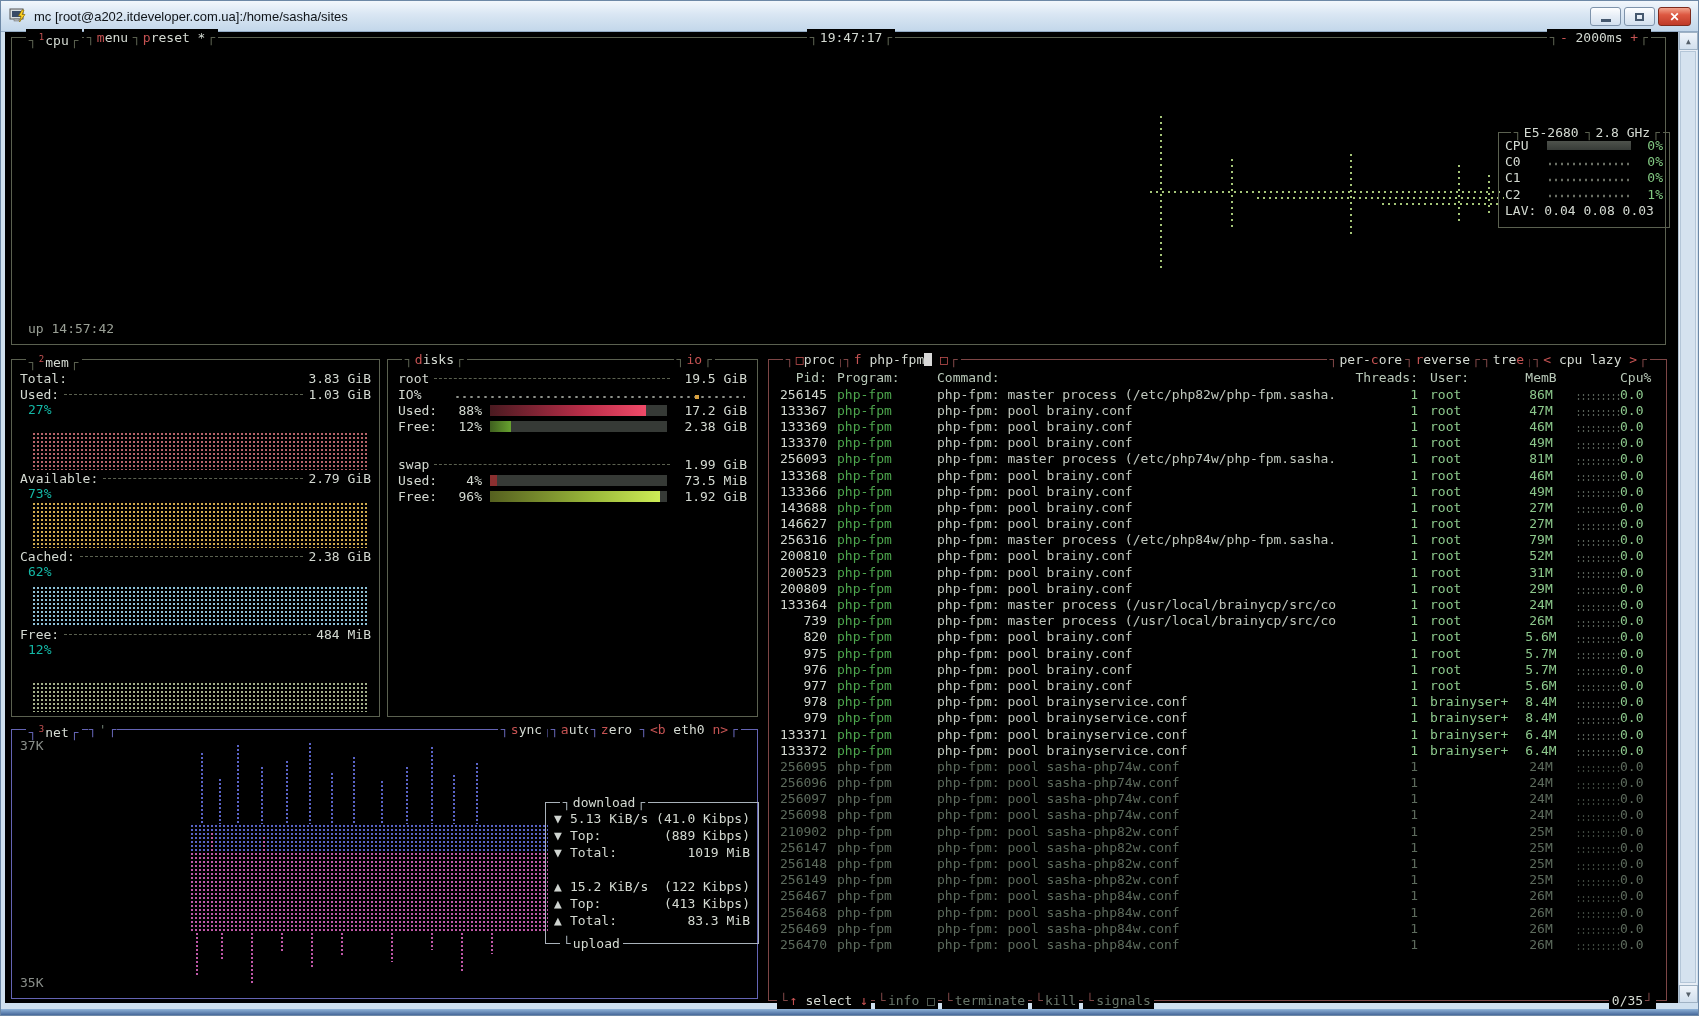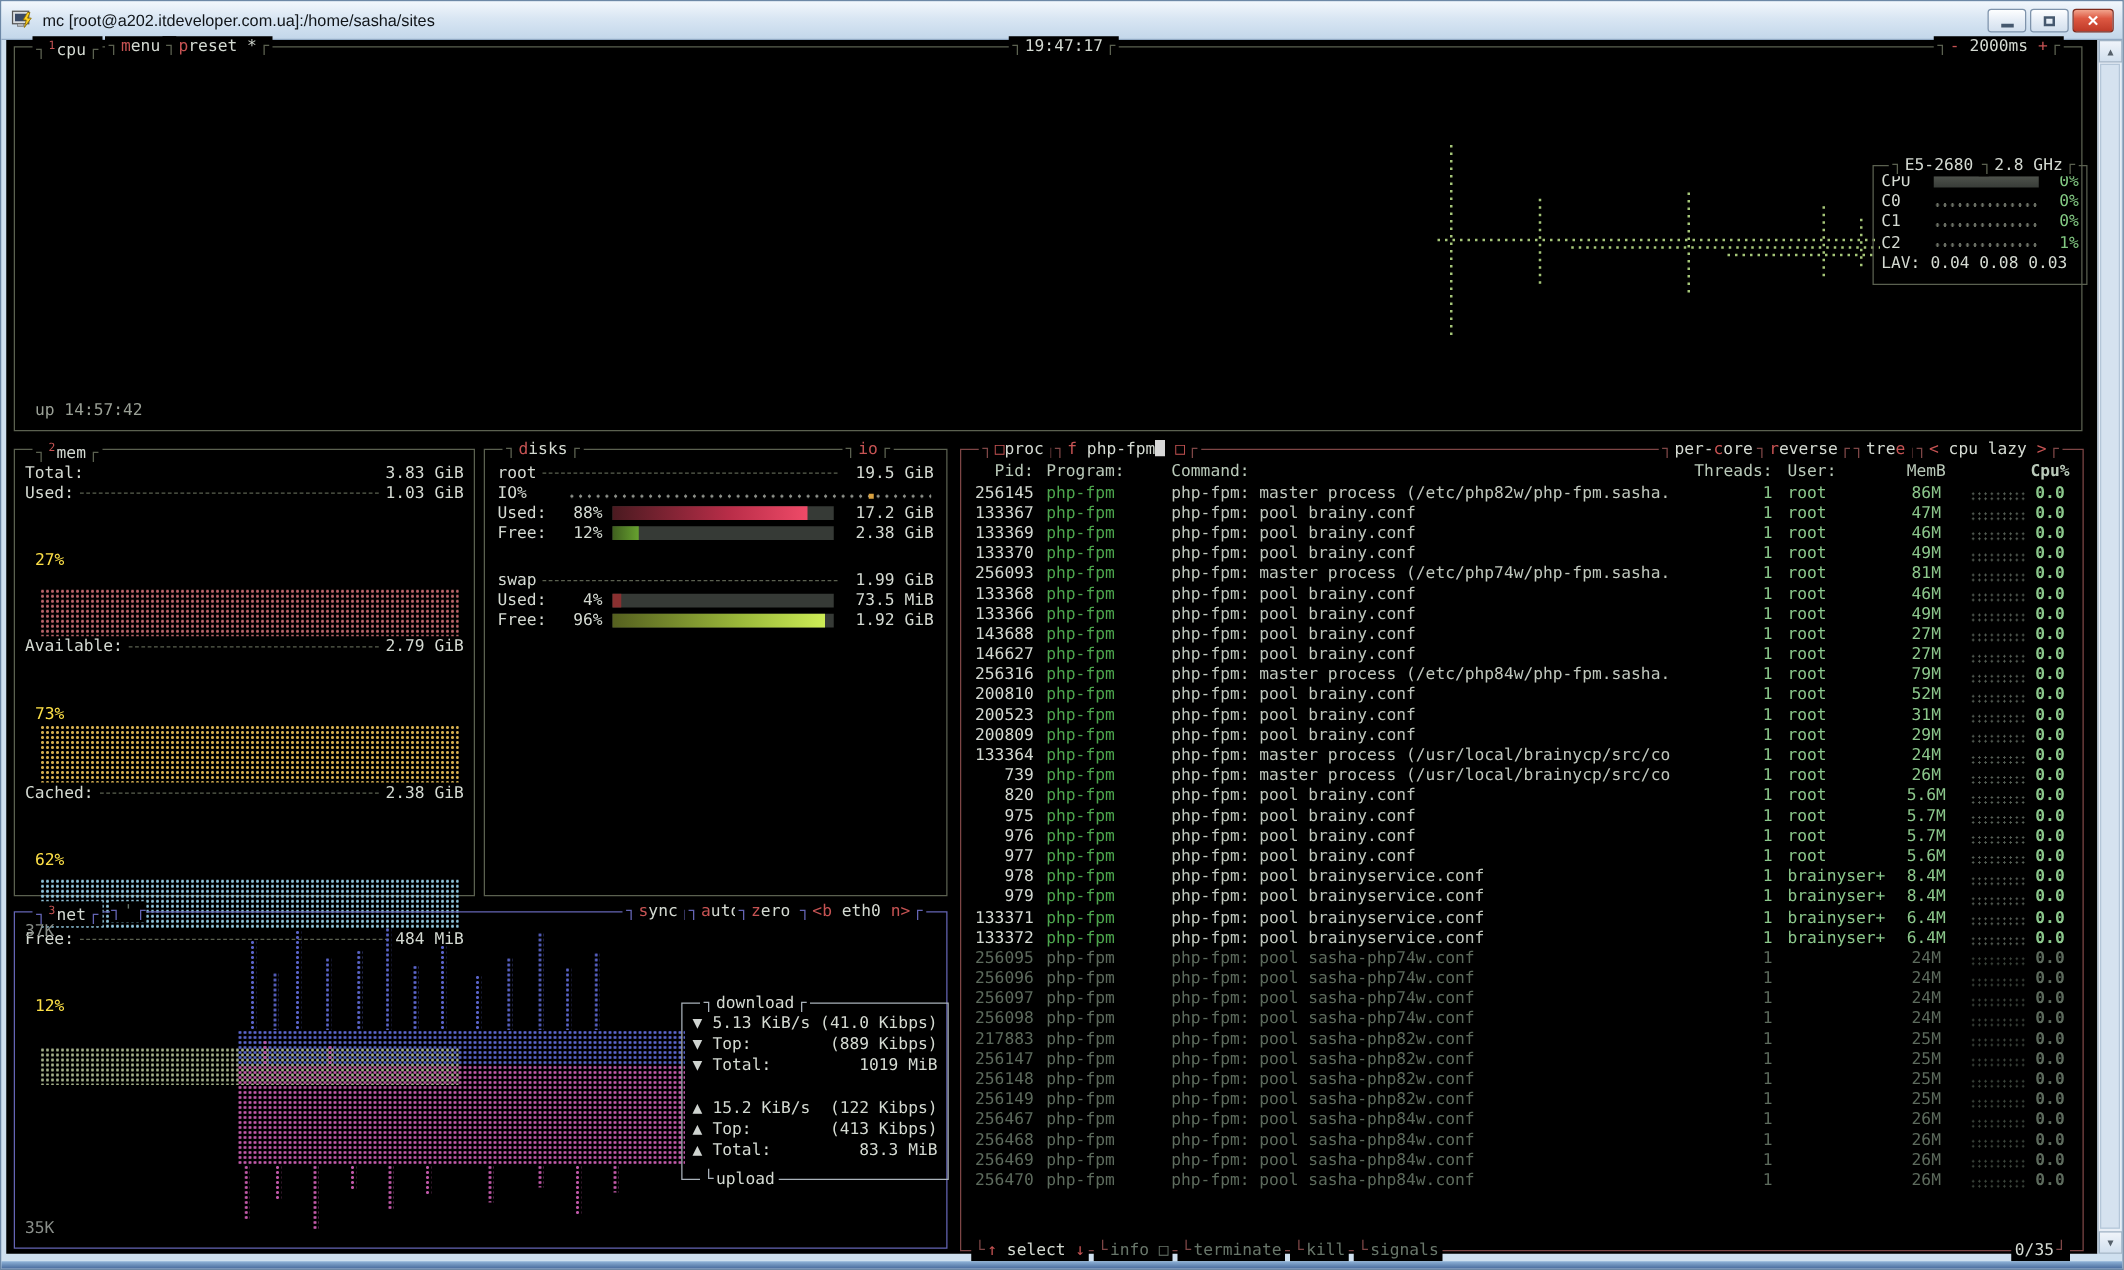--- a/index.html
+++ b/index.html
@@ -50,21 +50,21 @@
   .lavrow { display:flex; height:16.4px; color:#d4dad2; }
   .lavrow .lv { margin-left:8px; }
 
   
   .mem-panel { --bc:#5b6150; left:6px; top:327px; width:369px; height:358px; padding:10px 8px 0 0; }
   .mrow { display:flex; align-items:center; height:16px; white-space:pre; }
   .mrow .lab { padding-left:8px; }
   .mrow .dash { flex:1; border-top:1px dashed var(--bc); margin:0 5px; }
   .mrow .sp { flex:1; }
   .mrow .val { text-align:right; }
-  .pctrow { height:16px; padding-left:16px; color:#fde047;margin-top:39px; }
+  .pctrow { height:16px; padding-left:16px; color:#14b8a6; }
   .band { margin:0 4px 0 20px; }
 
   
   .disks-panel { --bc:#5b6150; left:382px; top:327px; width:371px; height:358px; padding:10px 10px 0 10px; }
   .drow { display:flex; align-items:center; height:16px; white-space:pre; }
   .drow .dl { width:50px; }
   .drow .pct { width:34px; text-align:right; }
   .drow .dash { flex:1; border-top:1px dashed var(--bc); margin:0 5px; }
   .drow .amt { width:72px; text-align:right; }
   .iodots { flex:1; height:8px; margin:6px 2px 0 6px; position:relative;
@@ -97,21 +97,21 @@
   .phead { height:17px; margin-top:9px; color:#b9c9b9; }
   .prow { height:16.2px; }
   .c-pid { width:52px; text-align:right; color:#d4dad2; }
   .c-prog { width:110px; padding-left:10px; color:#4da64d; }
   .c-cmd { flex:1; color:#bfc7bd; overflow:hidden; }
   .c-thr { width:68px; text-align:right; color:#8cc88c; }
   .c-user { width:96px; padding-left:12px; color:#8cc88c; }
   .c-mem { width:54px; text-align:center; color:#8cc88c; }
   .c-bar { width:44px; height:8px; margin-left:8px; align-self:center; margin-top:6px;
     background-image:radial-gradient(#565f56 1px, transparent 1.2px); background-size:5px 4px; }
-  .c-cpu { width:40px; text-align:center; color:#8cc88c;font-weight:bold; }
+  .c-cpu { width:40px; text-align:left; color:#8cc88c; }
   .phead .c-pid, .phead .c-prog, .phead .c-cmd, .phead .c-thr, .phead .c-user, .phead .c-mem, .phead .c-cpu { color:#b9c9b9; }
   .phead .c-bar { background:none; }
   .prow.dim .c-pid, .prow.dim .c-prog, .prow.dim .c-cmd, .prow.dim .c-thr,
   .prow.dim .c-user, .prow.dim .c-mem, .prow.dim .c-cpu { color:#5d6b5d; }
   .prow.dim .c-bar { background-image:radial-gradient(#3d463d 1px, transparent 1.2px); }
   .pfoot { position:absolute; bottom:-9px; left:8px; display:flex; gap:4px; }
   .pfoot .flabel { position:static; }
   .pcount { position:absolute; bottom:-9px; right:10px; background:#000; padding:0 3px; line-height:17px; }
   .pcount::after { content:"\2518"; color:var(--bc); margin-left:2px; }
 
@@ -685,21 +685,21 @@
             <span class="c-prog">php-fpm</span>
             <span class="c-cmd">php-fpm: pool sasha-php74w.conf</span>
             <span class="c-thr">1</span>
             <span class="c-user"></span>
             <span class="c-mem">24M</span>
             <span class="c-bar"></span>
             <span class="c-cpu">0.0</span>
           </div>
 
           <div class="prow dim">
-            <span class="c-pid">217883</span>
+            <span class="c-pid">210902</span>
             <span class="c-prog">php-fpm</span>
             <span class="c-cmd">php-fpm: pool sasha-php82w.conf</span>
             <span class="c-thr">1</span>
             <span class="c-user"></span>
             <span class="c-mem">25M</span>
             <span class="c-bar"></span>
             <span class="c-cpu">0.0</span>
           </div>
 
           <div class="prow dim">

